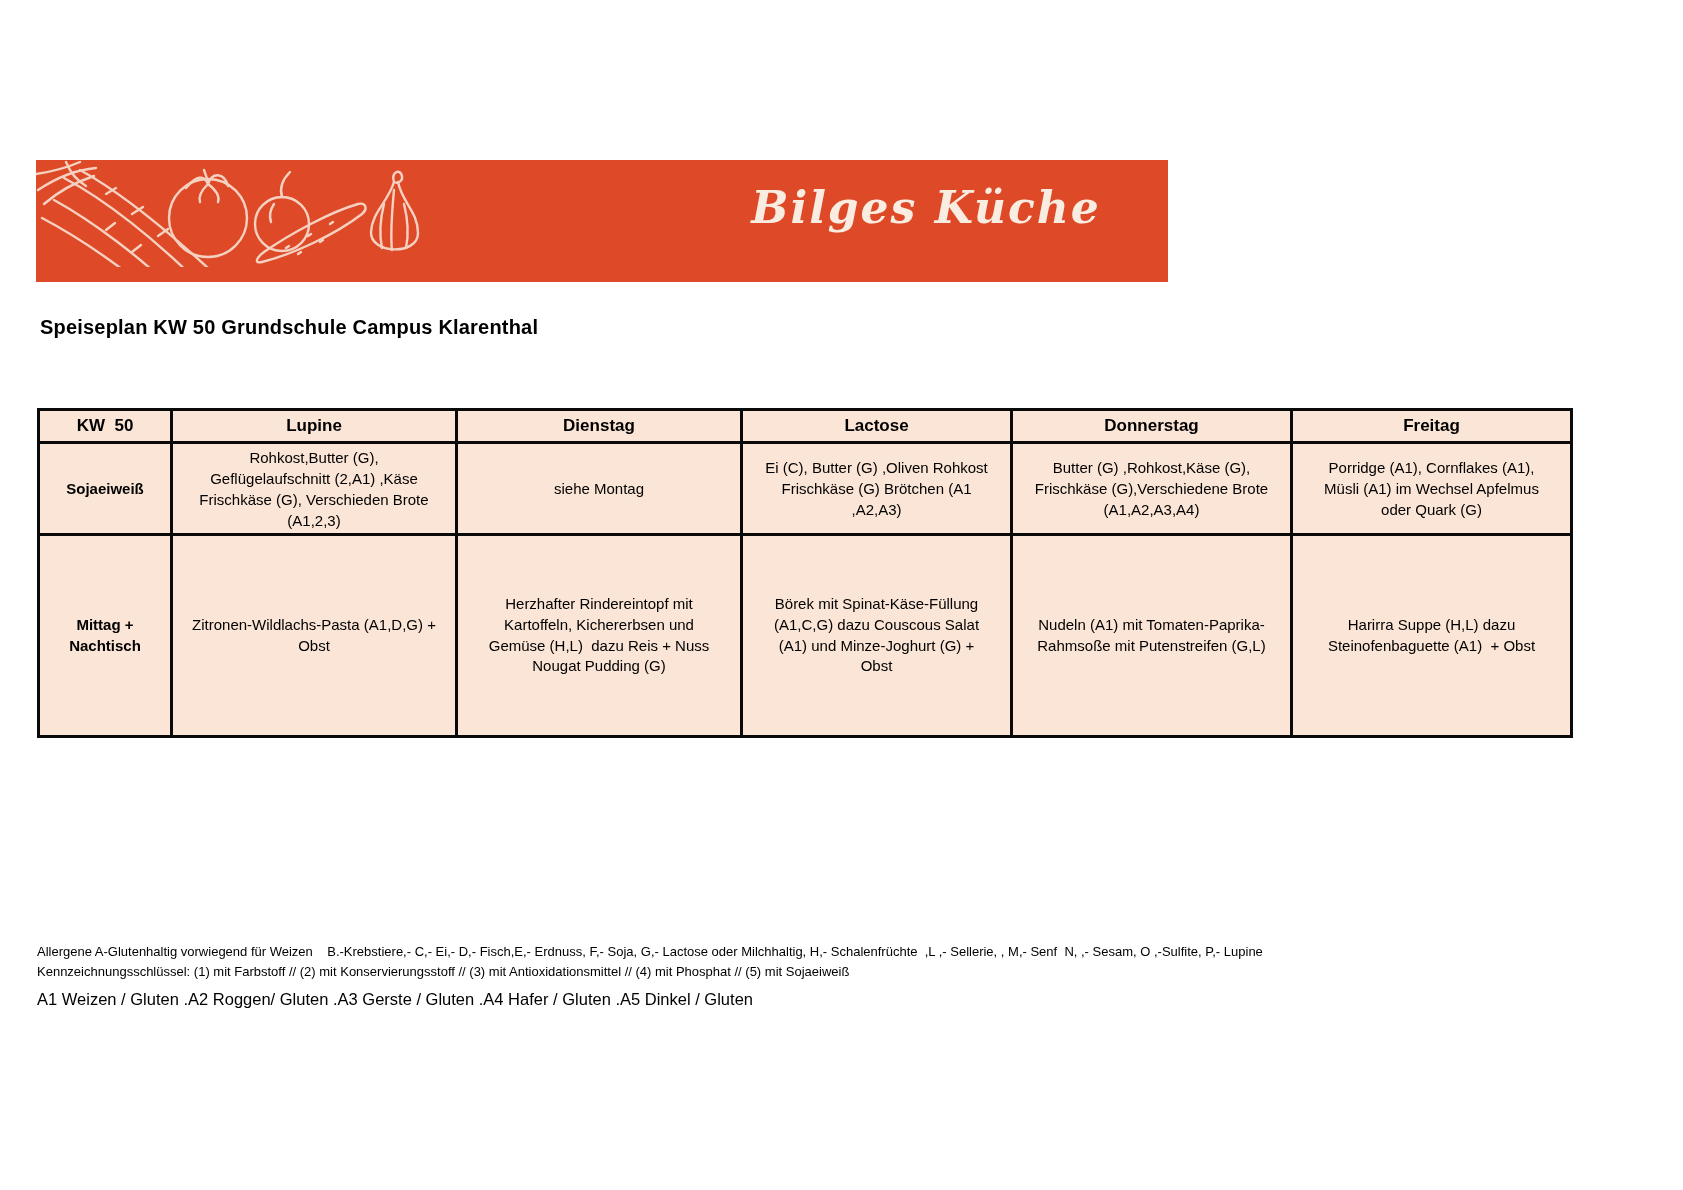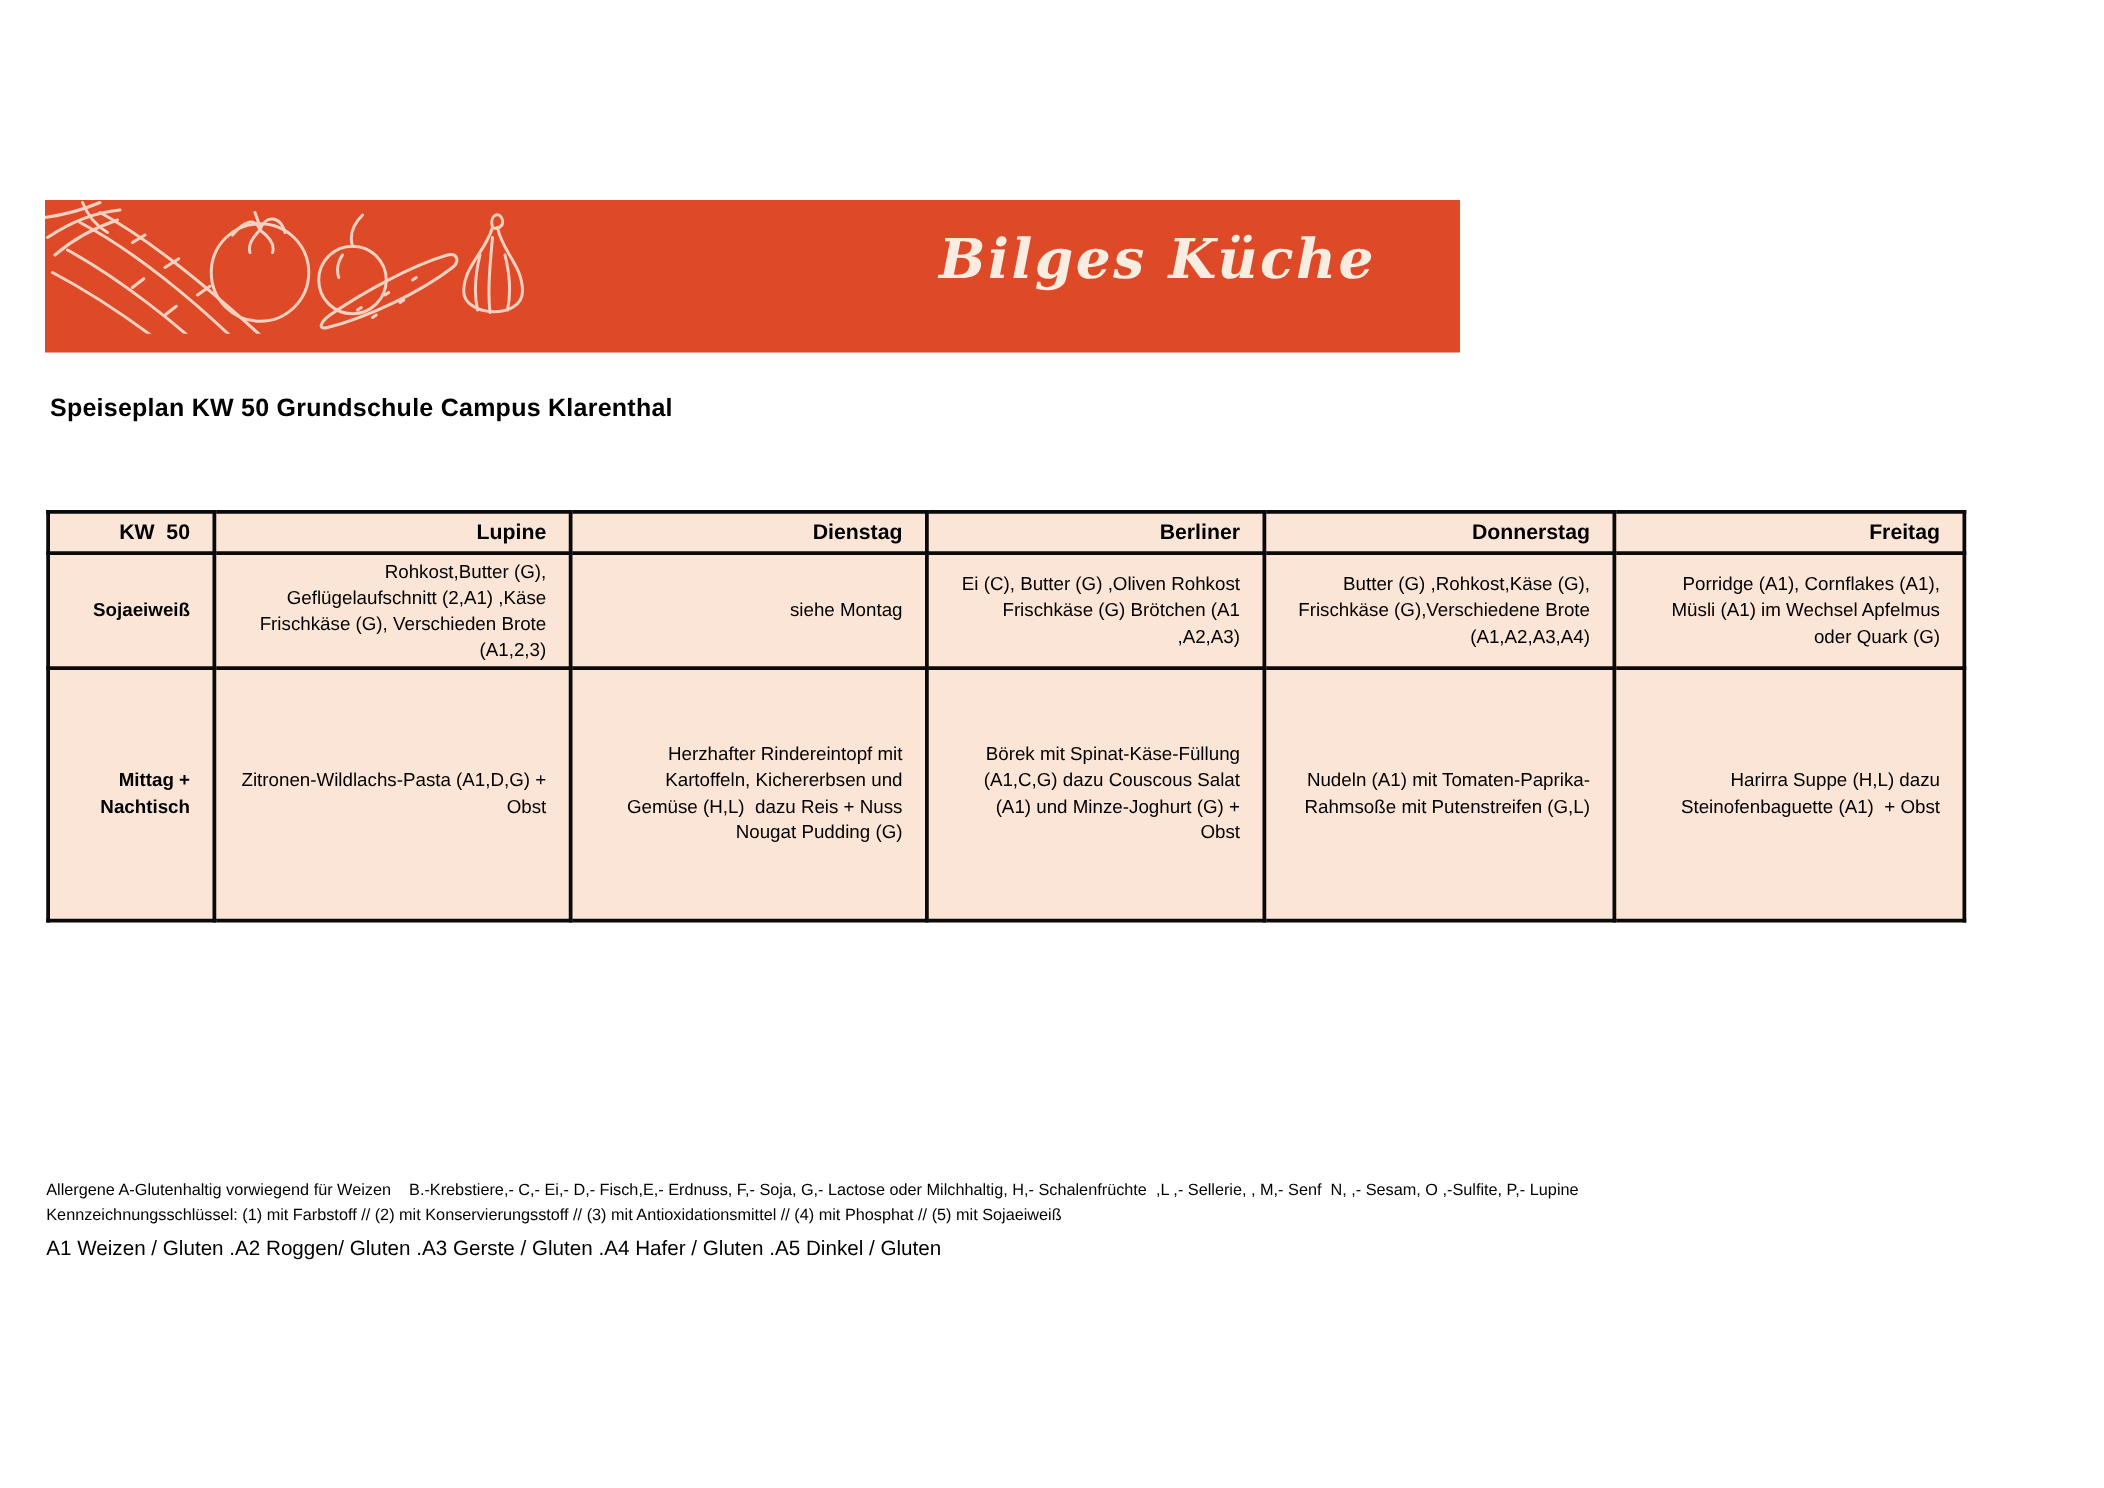--- a/index.html
+++ b/index.html
@@ -48,21 +48,21 @@
   table.menu {
     position: absolute;
     left: 37px; top: 408px;
     border-collapse: collapse;
     table-layout: fixed;
     width: 1533px;
   }
   table.menu th, table.menu td {
     border: 3px solid #0a0a0a;
     background: var(--cell-bg, #fbe5d6);
-    text-align: right;
+    text-align: center;
     vertical-align: middle;
     padding: 1px 18px;
     font-size: 15px;
     line-height: 1.38;
     white-space: pre-wrap;
   }
   table.menu th { font-weight: bold; font-size: 17px; line-height: 1.15; }
   tr.r-head   { height: 33px; }
   tr.r-bfast  { height: 92px; }
   tr.r-lunch  { height: 202px; }
@@ -120,21 +120,21 @@
         <col style="width:285px">
       <col style="width:270px">
         <col style="width:280px">
         <col style="width:280px">
     </colgroup>
     <tbody>
         <tr class="r-head">
       <th>KW  50</th>
       <th>Lupine</th>
       <th>Dienstag</th>
-      <th>Berliner</th>
+      <th>Lactose</th>
       <th>Donnerstag</th>
       <th>Freitag</th>
     </tr>
     <tr class="r-bfast">
       <td class="rowlabel">Sojaeiweiß</td>
       <td>Rohkost,Butter (G), Geflügelaufschnitt (2,A1) ,Käse Frischkäse (G), Verschieden Brote (A1,2,3)</td>
       <td>siehe Montag</td>
       <td>Ei (C), Butter (G) ,Oliven Rohkost Frischkäse (G) Brötchen (A1 ,A2,A3)</td>
       <td>Butter (G) ,Rohkost,Käse (G), Frischkäse (G),Verschiedene Brote (A1,A2,A3,A4)</td>
       <td>Porridge (A1), Cornflakes (A1), Müsli (A1) im Wechsel Apfelmus oder Quark (G)</td>

